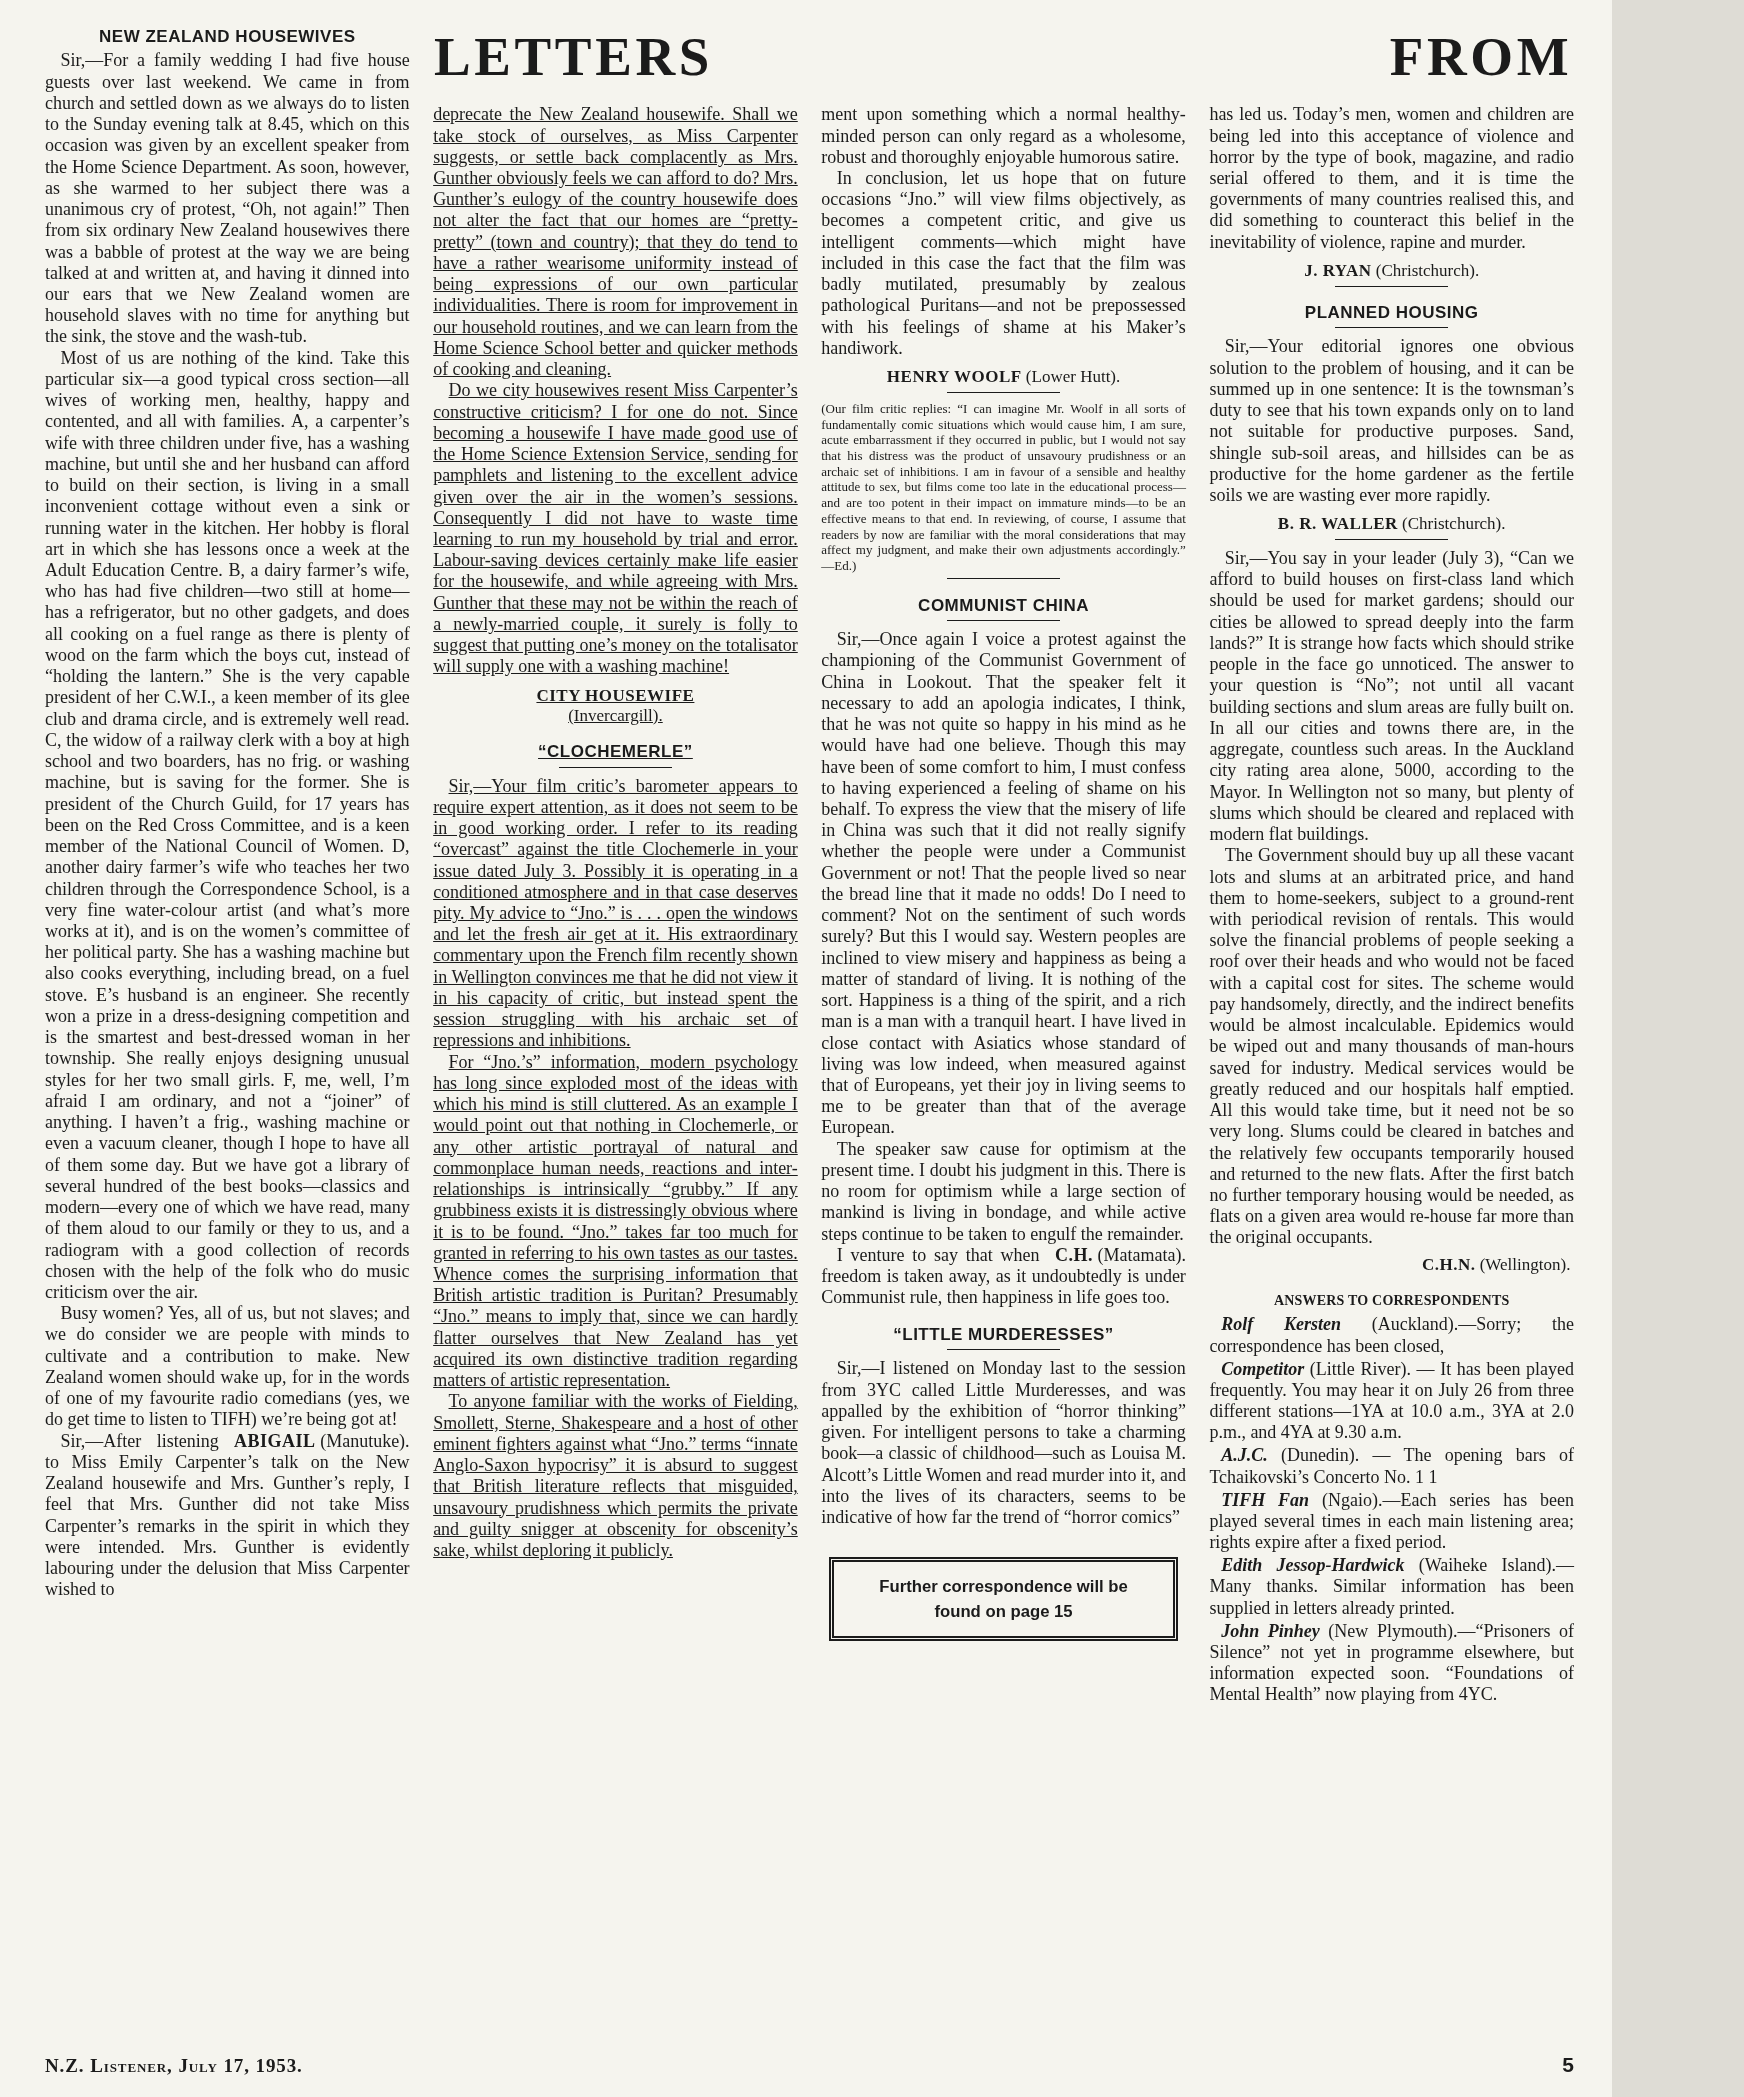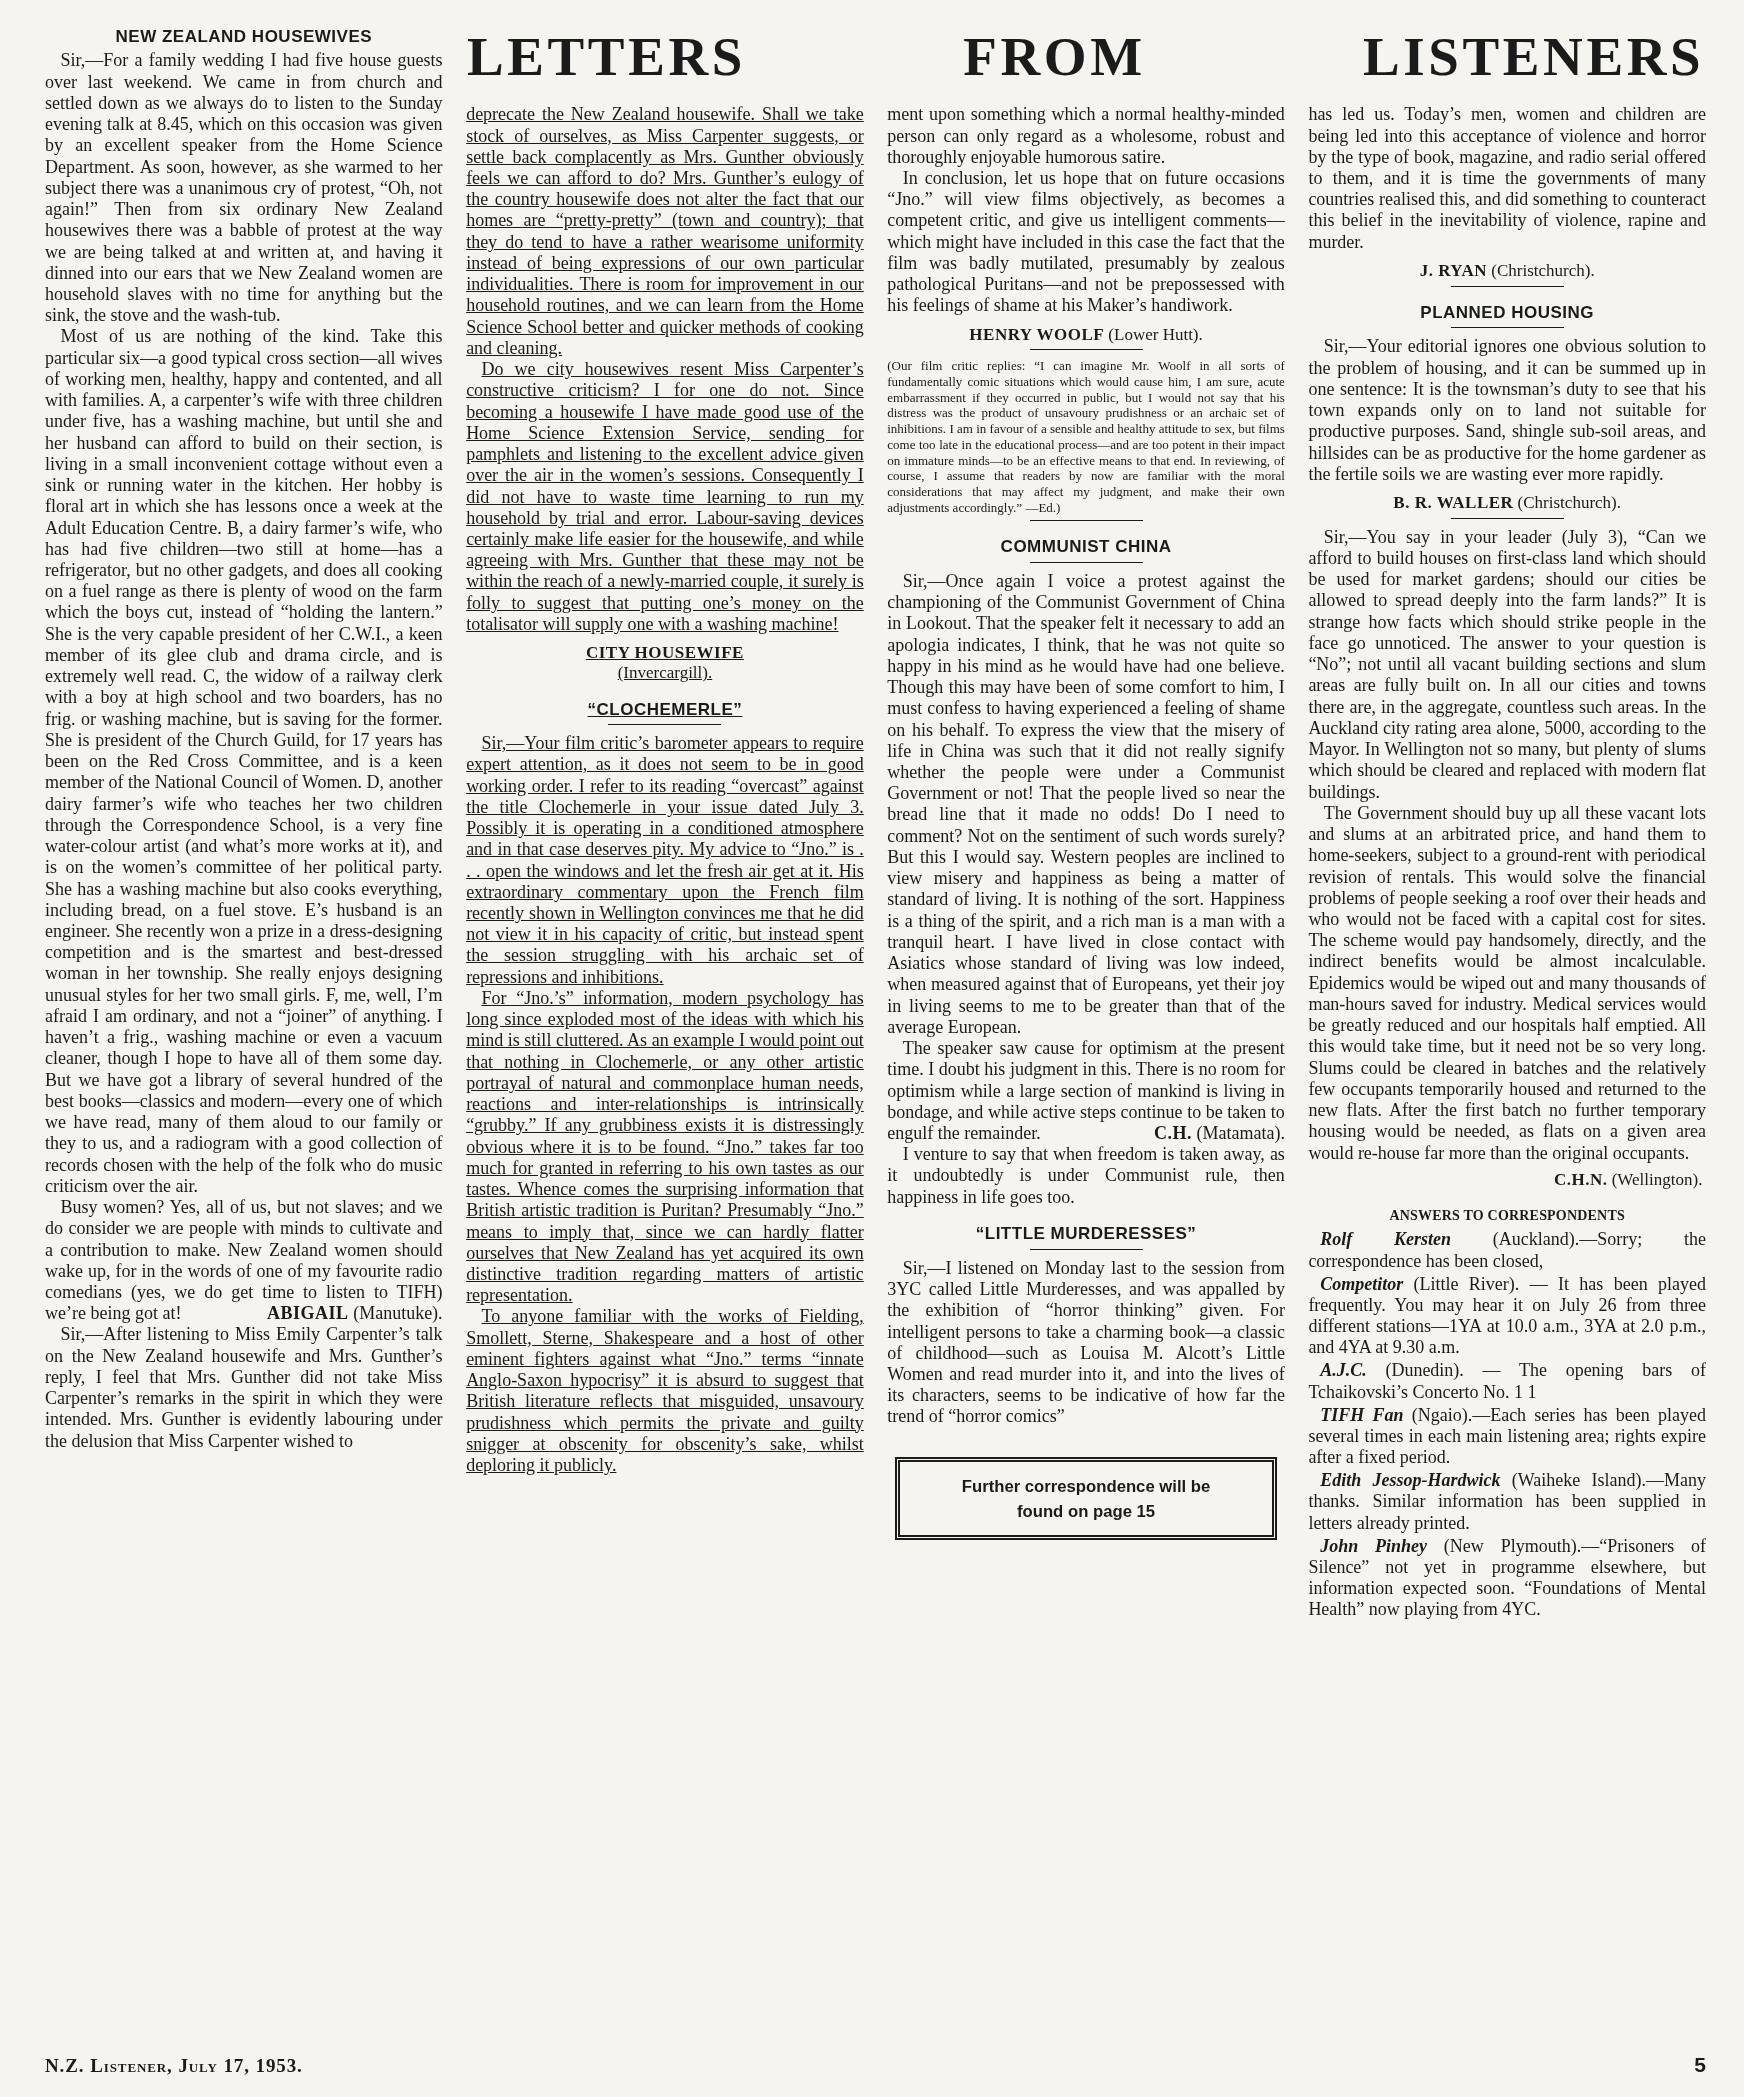--- a/index.html
+++ b/index.html
@@ -1,18 +1,18 @@
 <!DOCTYPE html>
 <html style="font-size:7.2px"><head>
 <meta charset="utf-8">
 <style>
   html, body { margin:0; padding:0; background:#dedcd5; }
   .page {
     position:relative;
-    width:1744px;
+    width:1612px;
     min-height:2097px;
     background:#f5f4ee;
     color:#1b1b1b;
     font-family:"Liberation Serif", serif;
     box-sizing:border-box;
     padding:25px 38px 59px 45px;
     overflow:hidden;
   }
   .layout {
     display:grid;
@@ -94,21 +94,20 @@
     <div class="col col1">
         <div class="heading">NEW ZEALAND HOUSEWIVES</div>
         <p class="para">Sir,—For a family wedding I had five house guests over last weekend. We came in from church and settled down as we always do to listen to the Sunday evening talk at 8.45, which on this occasion was given by an excellent speaker from the Home Science Department. As soon, however, as she warmed to her subject there was a unanimous cry of protest, “Oh, not again!” Then from six ordinary New Zealand housewives there was a babble of protest at the way we are being talked at and written at, and having it dinned into our ears that we New Zealand women are household slaves with no time for anything but the sink, the stove and the wash-tub.</p>
         <p class="para">Most of us are nothing of the kind. Take this particular six—a good typical cross section—all wives of working men, healthy, happy and contented, and all with families. A, a carpenter’s wife with three children under five, has a washing machine, but until she and her husband can afford to build on their section, is living in a small inconvenient cottage without even a sink or running water in the kitchen. Her hobby is floral art in which she has lessons once a week at the Adult Education Centre. B, a dairy farmer’s wife, who has had five children—two still at home—has a refrigerator, but no other gadgets, and does all cooking on a fuel range as there is plenty of wood on the farm which the boys cut, instead of “holding the lantern.” She is the very capable president of her C.W.I., a keen member of its glee club and drama circle, and is extremely well read. C, the widow of a railway clerk with a boy at high school and two boarders, has no frig. or washing machine, but is saving for the former. She is president of the Church Guild, for 17 years has been on the Red Cross Committee, and is a keen member of the National Council of Women. D, another dairy farmer’s wife who teaches her two children through the Correspondence School, is a very fine water-colour artist (and what’s more works at it), and is on the women’s committee of her political party. She has a washing machine but also cooks everything, including bread, on a fuel stove. E’s husband is an engineer. She recently won a prize in a dress-designing competition and is the smartest and best-dressed woman in her township. She really enjoys designing unusual styles for her two small girls. F, me, well, I’m afraid I am ordinary, and not a “joiner” of anything. I haven’t a frig., washing machine or even a vacuum cleaner, though I hope to have all of them some day. But we have got a library of several hundred of the best books—classics and modern—every one of which we have read, many of them aloud to our family or they to us, and a radiogram with a good collection of records chosen with the help of the folk who do music criticism over the air.</p>
         <p class="para">Busy women? Yes, all of us, but not slaves; and we do consider we are people with minds to cultivate and a contribution to make. New Zealand women should wake up, for in the words of one of my favourite radio comedians (yes, we do get time to listen to TIFH) we’re being got at! <span class="sig"><span class="sig-name">ABIGAIL</span> (Manutuke).</span></p>
         <p class="para">Sir,—After listening to Miss Emily Carpenter’s talk on the New Zealand housewife and Mrs. Gunther’s reply, I feel that Mrs. Gunther did not take Miss Carpenter’s remarks in the spirit in which they were intended. Mrs. Gunther is evidently labouring under the delusion that Miss Carpenter wished to</p>
       </div>
     <div class="masthead">
         <span class="masthead-word">LETTERS</span>
         <span class="masthead-word">FROM</span>
-        <span class="masthead-word">LISTENERS</span>
       </div>
     <div class="col col2">
         <p class="para flush">deprecate the New Zealand housewife. Shall we take stock of ourselves, as Miss Carpenter suggests, or settle back complacently as Mrs. Gunther obviously feels we can afford to do? Mrs. Gunther’s eulogy of the country housewife does not alter the fact that our homes are “pretty-pretty” (town and country); that they do tend to have a rather wearisome uniformity instead of being expressions of our own particular individualities. There is room for improvement in our household routines, and we can learn from the Home Science School better and quicker methods of cooking and cleaning.</p>
         <p class="para">Do we city housewives resent Miss Carpenter’s constructive criticism? I for one do not. Since becoming a housewife I have made good use of the Home Science Extension Service, sending for pamphlets and listening to the excellent advice given over the air in the women’s sessions. Consequently I did not have to waste time learning to run my household by trial and error. Labour-saving devices certainly make life easier for the housewife, and while agreeing with Mrs. Gunther that these may not be within the reach of a newly-married couple, it surely is folly to suggest that putting one’s money on the totalisator will supply one with a washing machine!</p>
         <div class="byline"><span class="byline-name">CITY HOUSEWIFE</span><div class="byline-place">(Invercargill).</div></div>
         <div class="heading">“CLOCHEMERLE”</div>
         <div class="rule"></div>
         <p class="para">Sir,—Your film critic’s barometer appears to require expert attention, as it does not seem to be in good working order. I refer to its reading “overcast” against the title Clochemerle in your issue dated July 3. Possibly it is operating in a conditioned atmosphere and in that case deserves pity. My advice to “Jno.” is . . . open the windows and let the fresh air get at it. His extraordinary commentary upon the French film recently shown in Wellington convinces me that he did not view it in his capacity of critic, but instead spent the session struggling with his archaic set of repressions and inhibitions.</p>
         <p class="para">For “Jno.’s” information, modern psychology has long since exploded most of the ideas with which his mind is still cluttered. As an example I would point out that nothing in Clochemerle, or any other artistic portrayal of natural and commonplace human needs, reactions and inter-relationships is intrinsically “grubby.” If any grubbiness exists it is distressingly obvious where it is to be found. “Jno.” takes far too much for granted in referring to his own tastes as our tastes. Whence comes the surprising information that British artistic tradition is Puritan? Presumably “Jno.” means to imply that, since we can hardly flatter ourselves that New Zealand has yet acquired its own distinctive tradition regarding matters of artistic representation.</p>
         <p class="para">To anyone familiar with the works of Fielding, Smollett, Sterne, Shakespeare and a host of other eminent fighters against what “Jno.” terms “innate Anglo-Saxon hypocrisy” it is absurd to suggest that British literature reflects that misguided, unsavoury prudishness which permits the private and guilty snigger at obscenity for obscenity’s sake, whilst deploring it publicly.</p>

